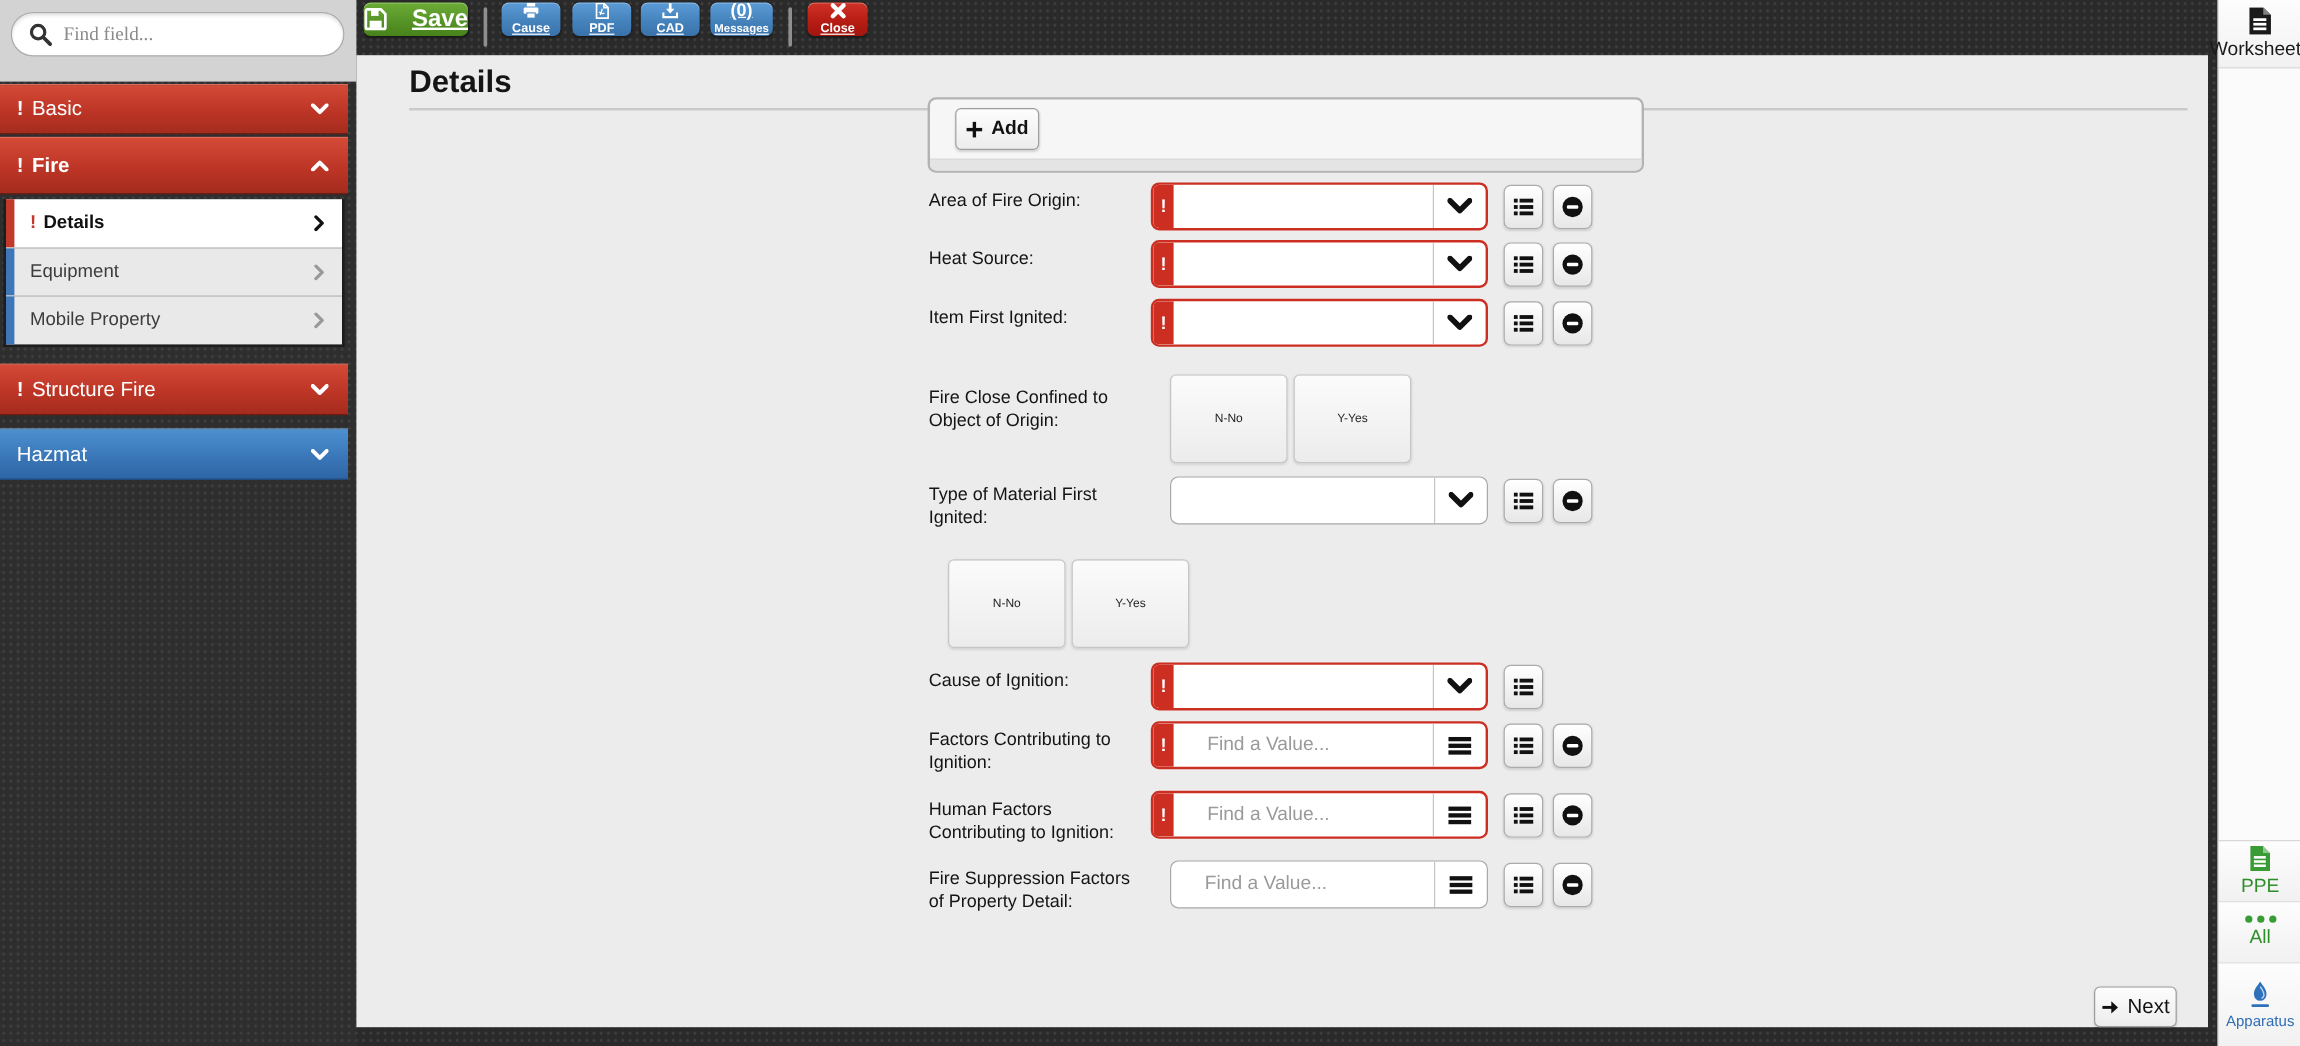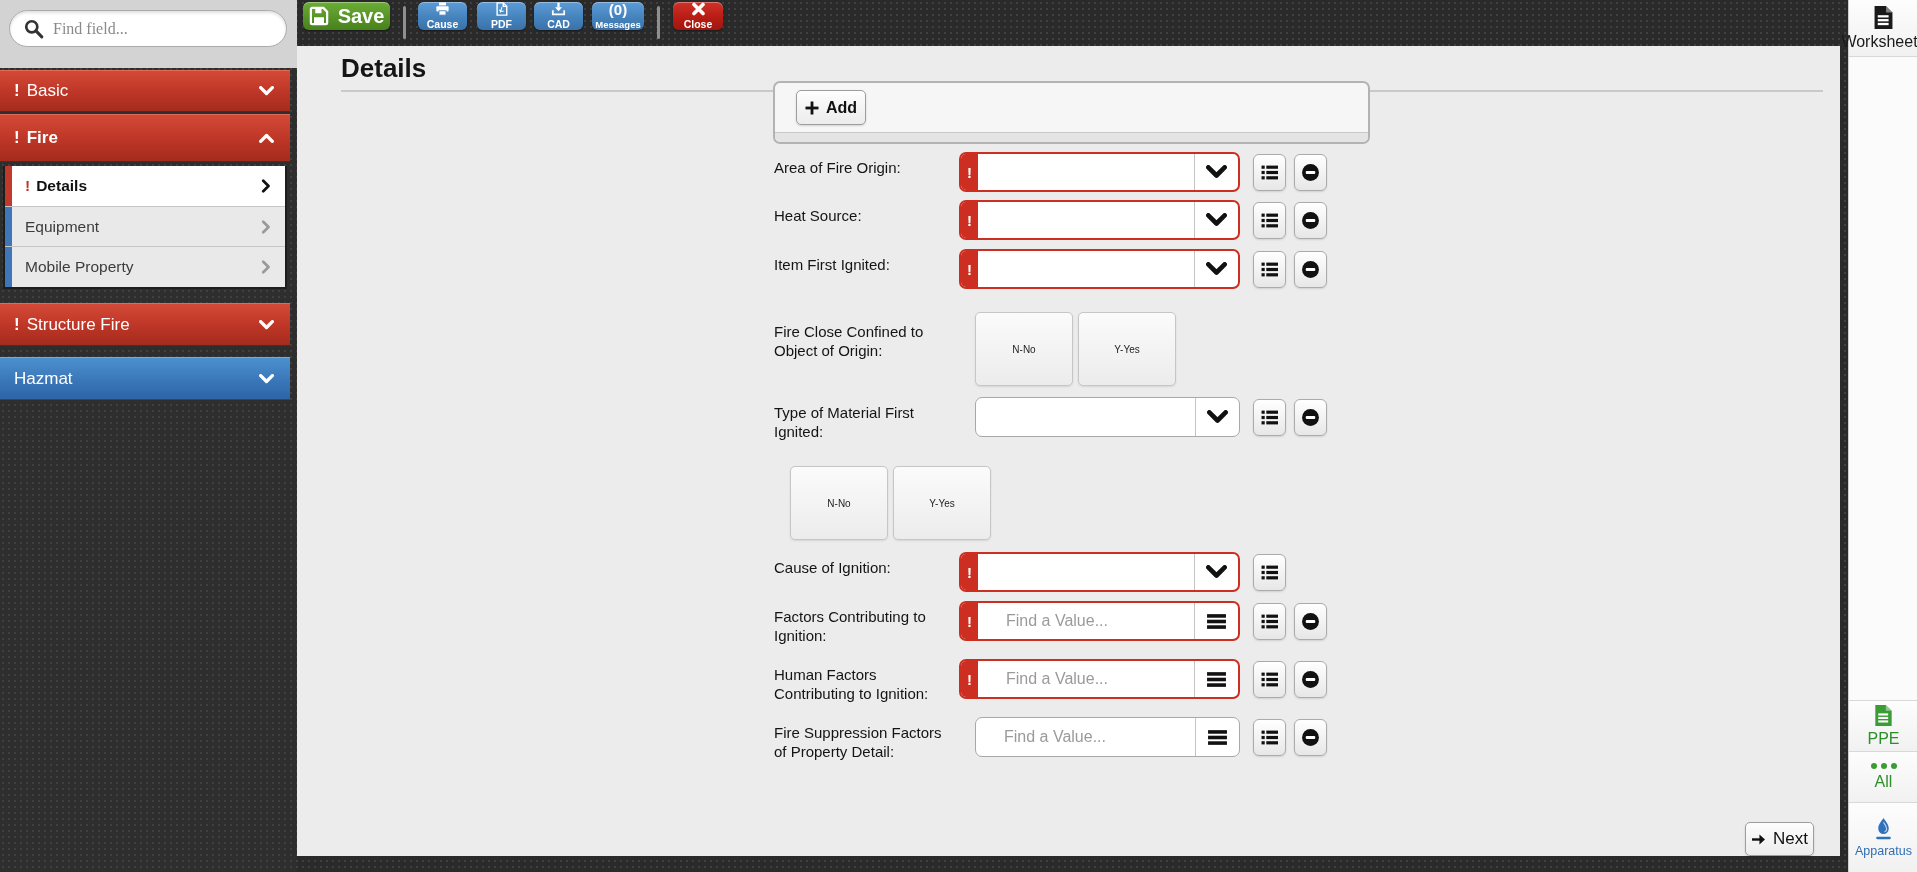--- a/index.html
+++ b/index.html
@@ -43,23 +43,23 @@
   .subrow.idle { background:#e9e9e9; }
   .subrow.idle .edge { background:#3f76b8; }
   .subrow .txt { margin-left:13px; font-size:15.5px; color:#3c3c3c; }
   .subrow.active .txt { font-weight:bold; color:#111; }
   .subrow .sbang { margin-left:13px; margin-right:-7px; color:#c0392b; font-weight:bold; font-size:15.5px; }
   .sub-chev { position:absolute; right:15px; width:9px; height:14px; }
 
   
   .toolbar { position:absolute; left:297px; top:0; width:1543px; height:46px; }
   .tbtn { position:absolute; top:2px; height:28px; border-radius:6px; border:none; cursor:pointer;
-          color:#fff; display:flex; flex-direction:column; align-items:center; justify-content:center;
+          color:#fff; display:flex; flex-direction:column; align-items:center; justify-content:space-between;
           font-family:"Liberation Sans",sans-serif; font-weight:bold;
-          box-shadow:inset 0 1px 0 rgba(255,255,255,.35), 0 1px 2px rgba(0,0,0,.4); }
+          box-shadow:inset 0 1px 0 rgba(255,255,255,.35), 0 1px 2px rgba(0,0,0,.4);text-decoration:underline; }
   .tbtn.small { width:49px; font-size:10.5px; background:linear-gradient(180deg,#5c9cd6 0%, #4583bd 55%, #3a72aa 100%); gap:2px; }
   .tbtn.save { left:6px; width:87px; flex-direction:row; gap:9px; font-size:20px;
                background:linear-gradient(180deg,#6cac37 0%, #579427 55%, #47821b 100%); }
   .tbtn.close { background:linear-gradient(180deg,#d03227 0%, #b71d14 55%, #a1160f 100%); width:50px; font-size:10.5px; gap:2px; }
   .tdivider { position:absolute; top:6px; width:3px; height:33px; background:#8f8f8f; border-radius:2px; }
   .msg-count { font-size:15px; line-height:14px; }
   .msg-label { font-size:9.5px; }
   .ti { display:block; }
 
   

